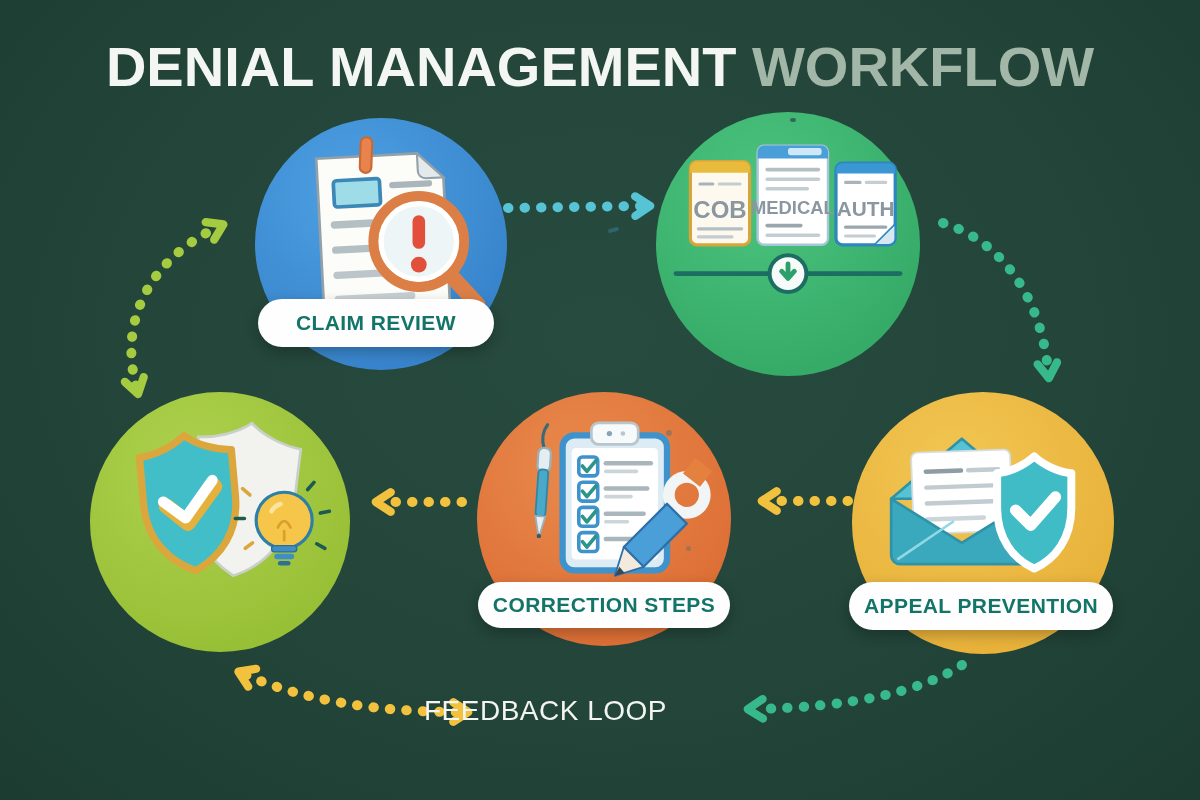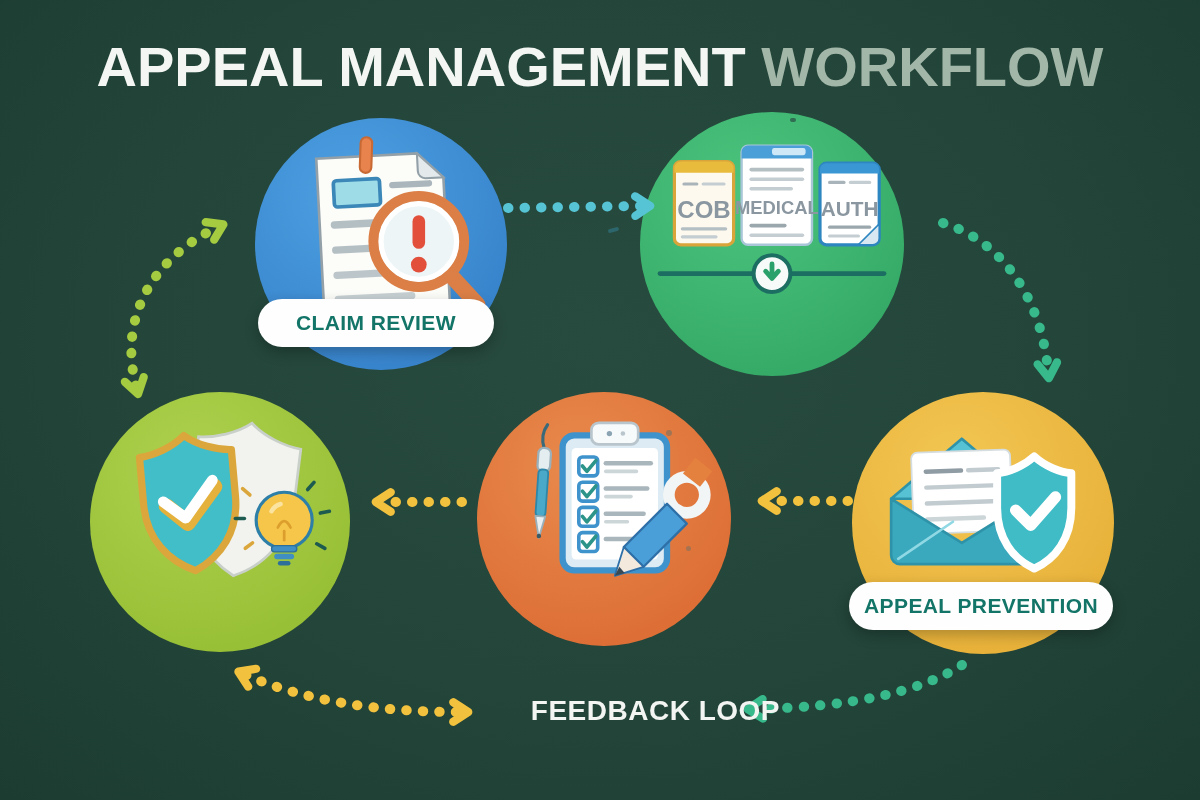--- a/index.html
+++ b/index.html
@@ -10,55 +10,55 @@
   }
   .title{
     position:absolute;top:34px;left:0;width:100%;text-align:center;
     font-size:56px;font-weight:800;letter-spacing:0px;color:#f3f6f2;white-space:nowrap;
   }
   .title .secondary{color:#a3b7a9;}
   .step-circle{position:absolute;border-radius:50%;z-index:1;}
   .step-circle svg{position:absolute;left:50%;transform:translateX(-50%);overflow:visible;}
   .c-claim{left:255px;top:118px;width:252px;height:252px;
     background:radial-gradient(circle at 38% 30%, #4da0e2, #3884cc 75%);}
-  .c-categ{left:640px;top:112px;width:264px;height:264px;
+  .c-categ{left:656px;top:112px;width:264px;height:264px;
     background:radial-gradient(circle at 40% 30%, #4cc47e, #35ab67 75%);}
   .c-appeal{left:852px;top:392px;width:262px;height:262px;
     background:radial-gradient(circle at 40% 30%, #f2c653, #e8b23a 75%);}
   .c-correct{left:477px;top:392px;width:254px;height:254px;
     background:radial-gradient(circle at 40% 30%, #e98a4d, #dd6f36 75%);}
   .c-prevent{left:90px;top:392px;width:260px;height:260px;
     background:radial-gradient(circle at 40% 30%, #aed14e, #98c036 75%);}
   .pill{
     position:absolute;background:#fdfefd;border-radius:44px;z-index:5;
     display:flex;align-items:center;justify-content:center;text-align:center;
     color:#137468;font-weight:800;font-size:21px;letter-spacing:0.4px;
     box-shadow:0 5px 14px rgba(0,0,0,0.25);line-height:1.18;
   }
   .p-claim{left:258px;top:299px;width:236px;height:48px;}
   .p-categ{left:663px;top:302px;width:278px;height:45px;font-size:19px;}
   .p-appeal{left:849px;top:582px;width:264px;height:48px;}
   .p-correct{left:478px;top:582px;width:252px;height:46px;}
   .p-prevent{left:92px;top:577px;width:254px;height:76px;padding:0 10px;box-sizing:border-box;}
   .feedback-label{
-    position:absolute;left:460px;top:695px;width:320px;text-align:right;
-    color:#f2f5f1;font-weight:700;font-size:28px;letter-spacing:0.5px;z-index:4;white-space:nowrap;
+    position:absolute;left:424px;top:695px;width:320px;text-align:left;
+    color:#f2f5f1;font-weight:400;font-size:28px;letter-spacing:0.5px;z-index:4;white-space:nowrap;
   }
   #arrow-overlay{position:absolute;left:0;top:0;z-index:3;pointer-events:none;overflow:visible;}
   #arrow-overlay path.dots{fill:none;stroke-width:10;stroke-linecap:round;stroke-dasharray:0.5 16;}
   .speck{position:absolute;border-radius:50%;z-index:2;}
   svg text{font-family:"Liberation Sans", sans-serif;}
 </style>
 </head>
 <body>
 
 <div id="canvas">
 
   <div class="title">
-    <span>APPEAL MANAGEMENT</span>
+    <span>DENIAL MANAGEMENT</span>
     <span> </span>
     <span class="secondary">WORKFLOW</span>
   </div>
 
   <div class="step-circle c-claim">
     <svg viewBox="0 0 200 200" style="width:210px;top:8px">
       <g transform="rotate(-3 100 100)">
         <path d="M42 28 h96 l24 24 v118 a9 9 0 0 1 -9 9 H51 a9 9 0 0 1 -9 -9 Z" fill="#fcfcf8" stroke="#93a0a8" stroke-width="2.5"></path>
         <path d="M138 28 l24 24 h-17 a7 7 0 0 1 -7 -7 Z" fill="#e4eaec" stroke="#93a0a8" stroke-width="2"></path>
         <rect x="57" y="50" width="44" height="25" rx="3" fill="#9edce8" stroke="#3a87b8" stroke-width="3.5"></rect>
@@ -175,20 +175,23 @@
         <rect x="212" y="56" width="24" height="22" fill="#e5813f" transform="rotate(38 224 67)"></rect>
         <line x1="202" y1="110" x2="174" y2="142" stroke="#f2f5f5" stroke-width="15" stroke-linecap="round"></line>
       </g>
       <g>
         <path d="M190 102 L212 124 L164 172 L142 150 Z" fill="#4a9fd8" stroke="#2e6fa8" stroke-width="2.5" stroke-linejoin="round"></path>
         <path d="M142 150 L164 172 L132 182 Z" fill="#f3e9dc" stroke="#2e6fa8" stroke-width="2" stroke-linejoin="round"></path>
         <path d="M137 172 L132 182 L143 179 Z" fill="#3a4a55"></path>
       </g>
     </svg>
   </div>
+  <div class="pill p-correct">
+    <span>CORRECTION STEPS</span>
+  </div>
 
   <div class="step-circle c-prevent">
     <svg viewBox="0 0 250 200" style="width:226px;top:18px">
       <path d="M150 14 C165 27 189 35 207 36 V92 C207 138 182 169 150 184 C118 169 93 138 93 92 V36 C111 35 135 27 150 14 Z" fill="#f2f3ee" stroke="#c9cfc9" stroke-width="3" transform="rotate(7 150 100)"></path>
       <g transform="rotate(-5 92 108)">
         <path d="M92 28 C106 40 127 47 143 48 V100 C143 139 121 165 92 178 C63 165 41 139 41 100 V48 C57 47 78 40 92 28 Z" fill="#41bec8" stroke="#dba73c" stroke-width="8" stroke-linejoin="round"></path>
         <path d="M66 104 L88 125 L121 87" stroke="#e3b13c" stroke-width="17" fill="none" stroke-linecap="round" stroke-linejoin="round"></path>
         <path d="M63 99 L86 119 L119 80" stroke="#ffffff" stroke-width="12" fill="none" stroke-linecap="round" stroke-linejoin="round"></path>
       </g>
       <g>

